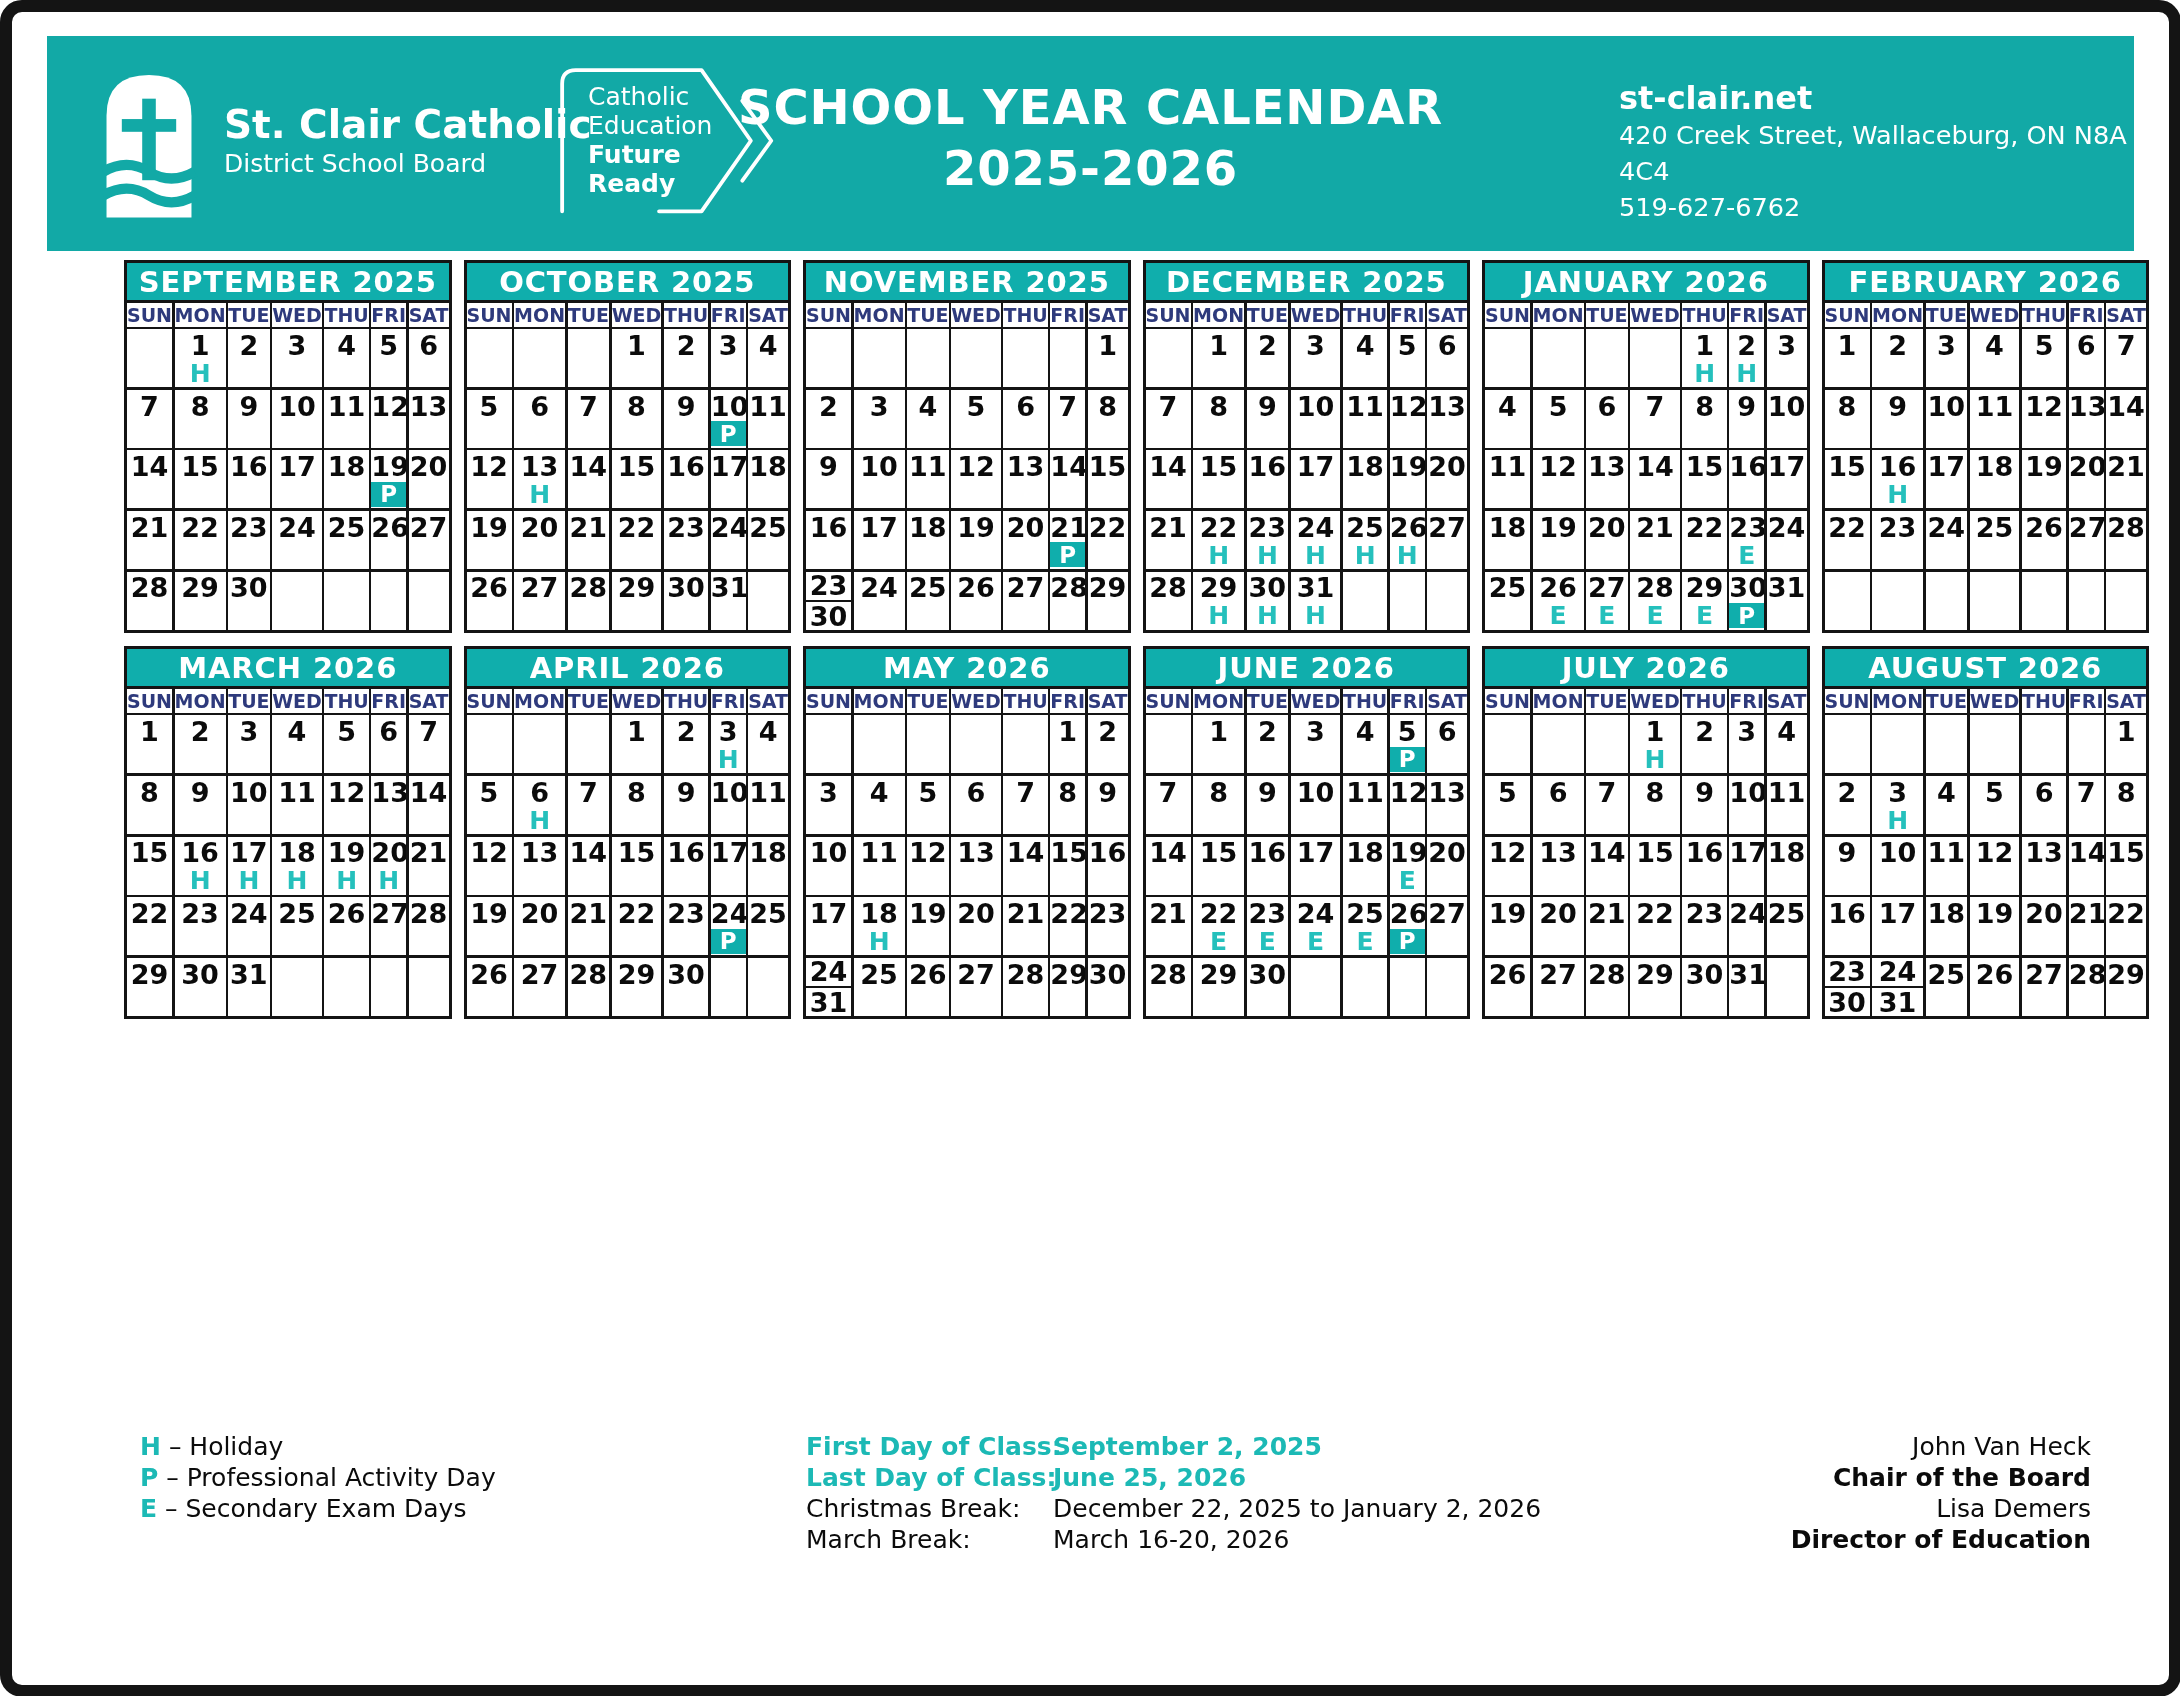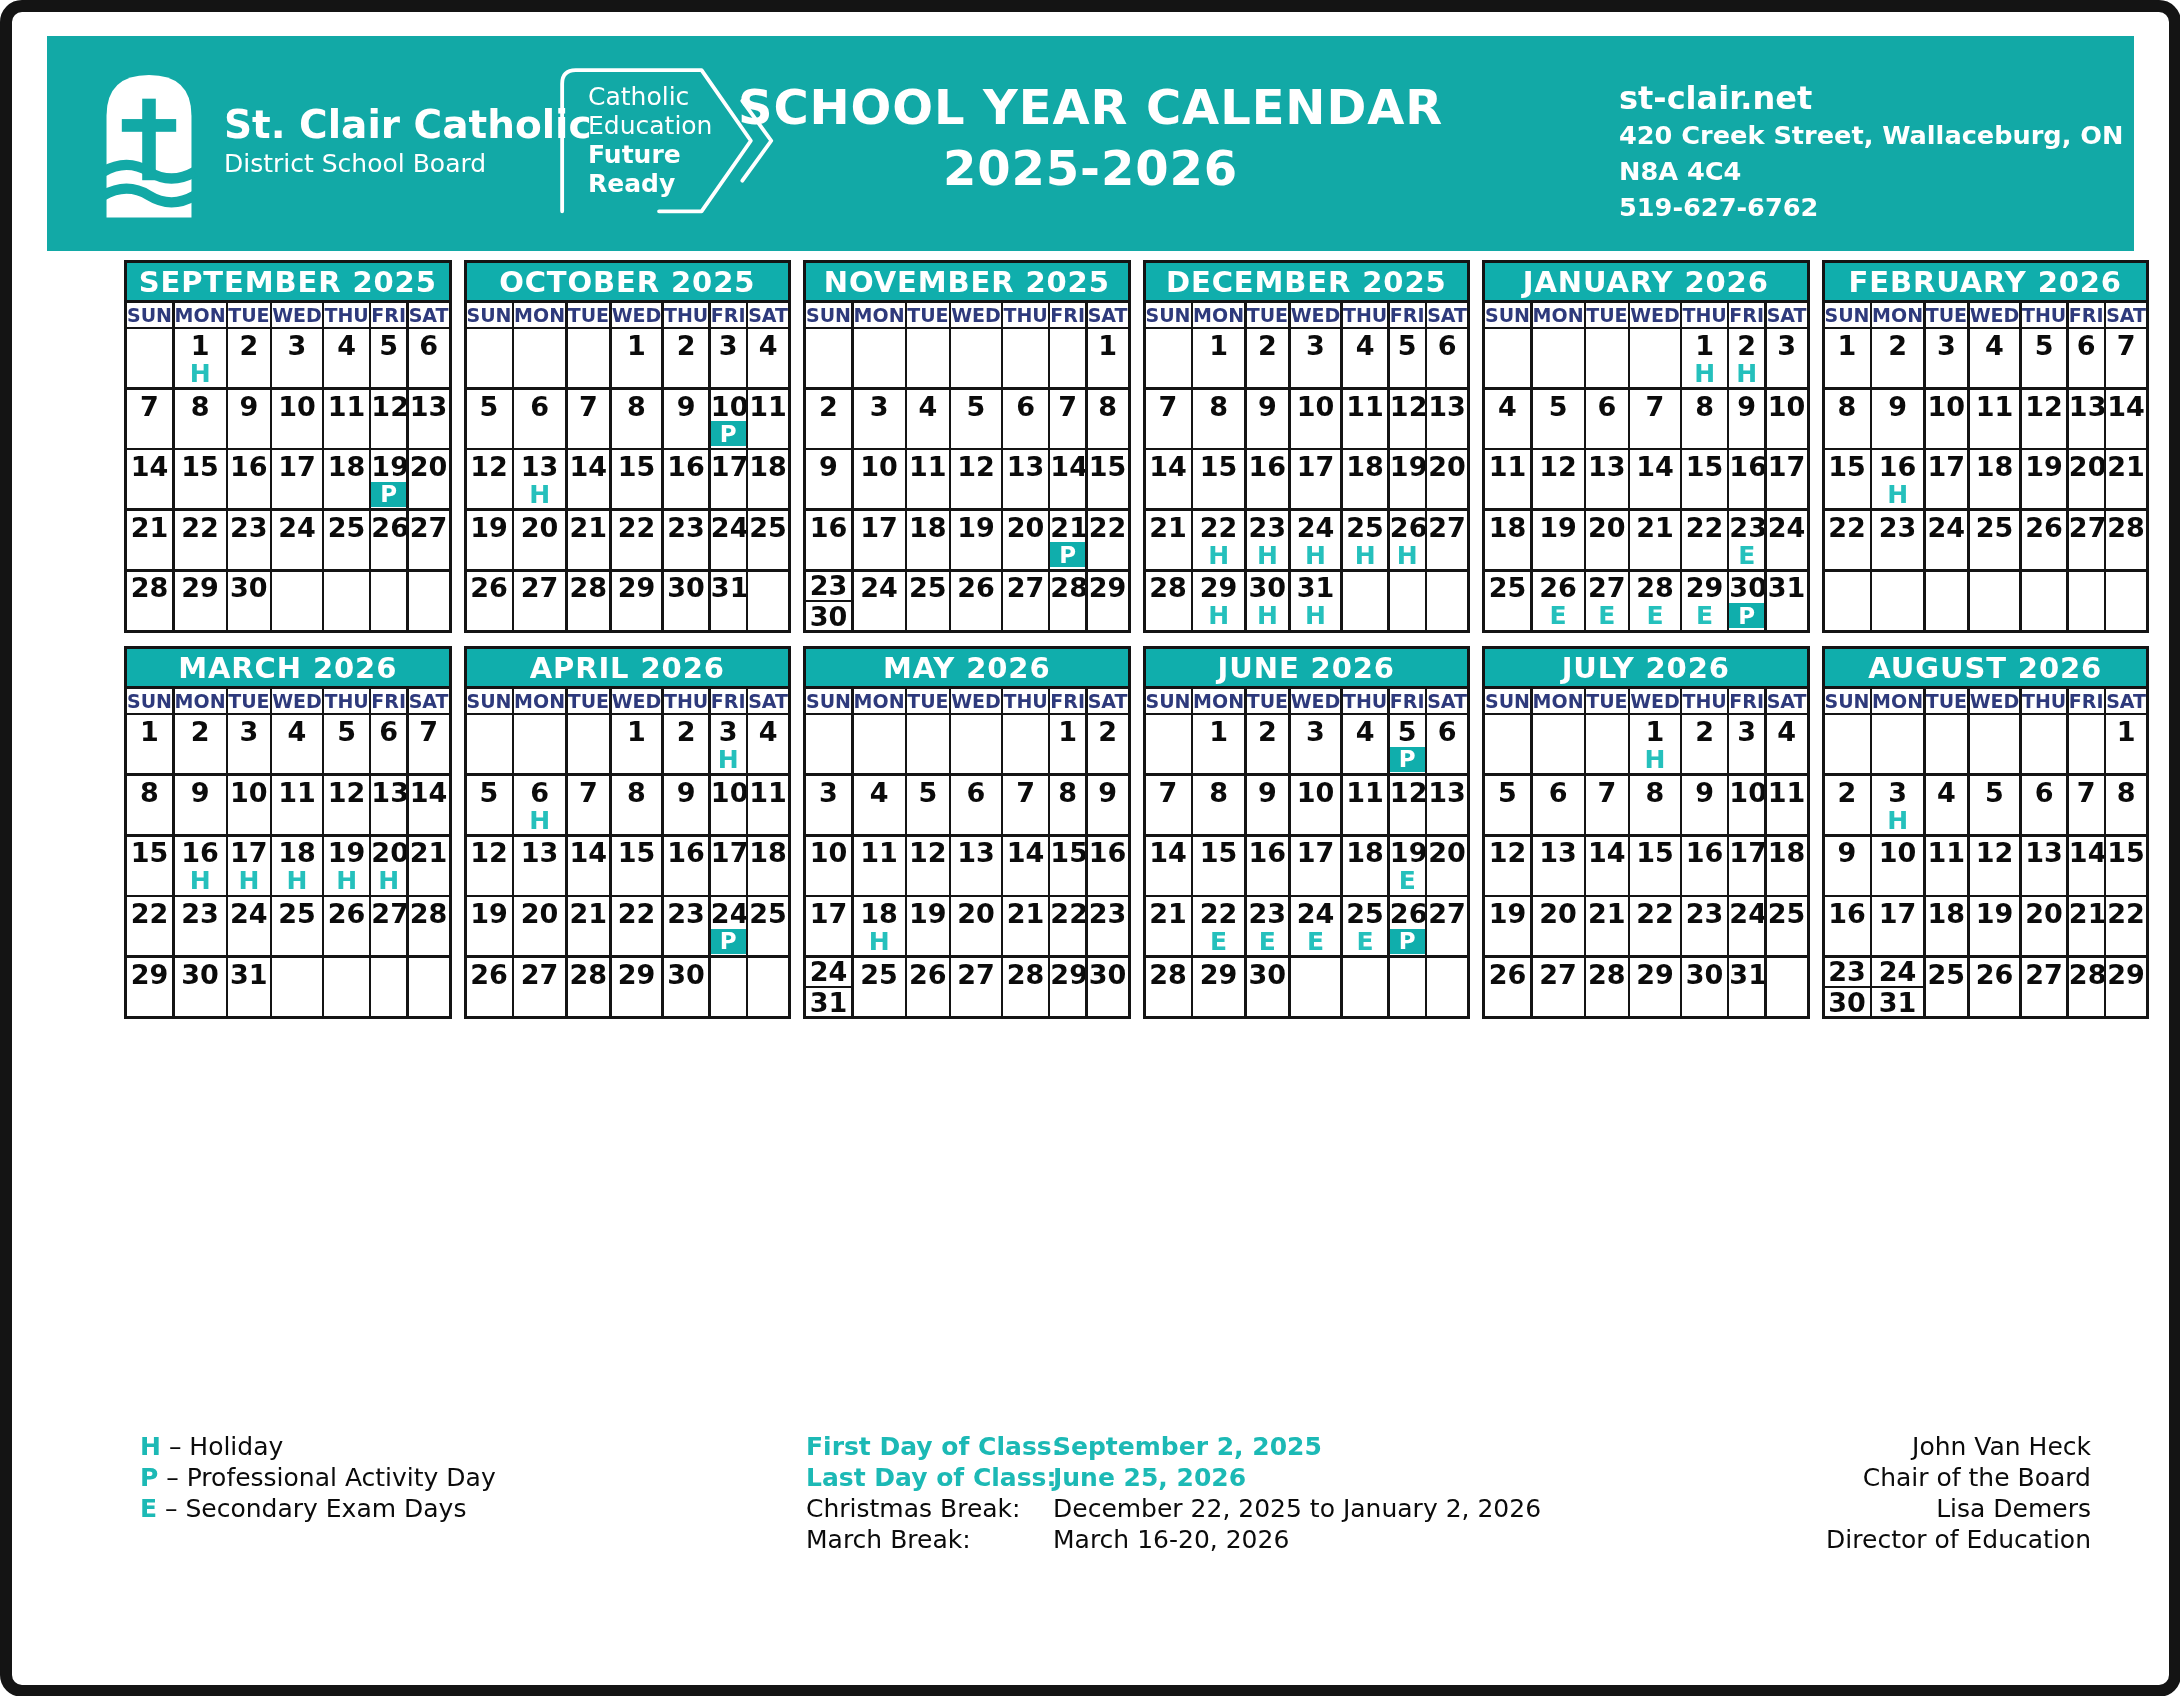--- a/index.html
+++ b/index.html
@@ -15,21 +15,21 @@
   .logo-name{font-size:39px;font-weight:700;line-height:44px;}
   .logo-sub{font-size:25px;font-weight:400;line-height:34px;}
   .badge{position:absolute;left:503px;top:24px;width:247px;height:170px;color:#ffffff;}
   .badge-lines{position:absolute;left:22px;top:22px;line-height:29px;font-size:25px;margin-left:16px;}
   .badge-line{white-space:nowrap;}
   .badge-line.bold{font-weight:700;}
   .badge-svg{position:absolute;left:0;top:0;width:247px;height:170px;}
   .band-title{position:absolute;left:50%;transform:translateX(-50%);top:41px;width:852px;text-align:center;color:#ffffff;font-weight:700;font-size:48px;line-height:61px;letter-spacing:0.9px;white-space:nowrap;}
   .contact{position:absolute;left:1572px;top:44px;color:#ffffff;}
   .contact-web{font-size:32px;font-weight:700;line-height:37px;}
-  .contact-line{font-size:25.6px;font-weight:700;line-height:36px;}
+  .contact-line{font-size:25.6px;font-weight:400;line-height:36px;}
 
   
   .months{position:absolute;left:112px;top:248px;width:1760px;display:grid;grid-template-columns:repeat(6,1fr);column-gap:12px;row-gap:13.6px;}
   .month{display:grid;grid-template-columns:repeat(7,1fr);grid-template-rows:37px 24px repeat(5,58px);gap:2.6px;background:#141414;border:3.4px solid #141414;box-sizing:border-box;}
   .m-title{grid-column:1/-1;background:#10AEAC;color:#ffffff;font-weight:700;font-size:29px;display:flex;align-items:center;justify-content:center;letter-spacing:0.9px;}
   .dh{background:#ffffff;color:#2E3A7C;font-weight:600;font-size:19px;display:flex;align-items:center;justify-content:center;}
   .cell{background:#ffffff;position:relative;overflow:hidden;}
   .num{text-align:center;font-weight:700;font-size:27px;line-height:31px;color:#0b0b0b;padding-top:0.9px;}
   .mark{text-align:center;font-weight:700;font-size:25px;line-height:25.6px;color:#25C0BC;}
   .pband{position:absolute;left:0;right:0;top:31.5px;height:25px;background:#10AEAC;color:#ffffff;font-weight:700;font-size:23px;display:flex;align-items:center;justify-content:center;}
@@ -41,21 +41,21 @@
   
   .legend{position:absolute;left:128px;top:1419px;}
   .lg-row{font-size:25px;line-height:31px;color:#0b0b0b;white-space:nowrap;}
   .lg-letter{color:#1CB9B5;font-weight:700;}
   .keydates{position:absolute;left:794px;top:1419px;}
   .kd-row{display:flex;font-size:25px;line-height:31px;color:#0b0b0b;white-space:nowrap;}
   .kd-label{width:247px;}
   .kd-row.hl .kd-label,.kd-row.hl .kd-value{color:#1CB9B5;font-weight:700;}
   .sigs{position:absolute;right:78px;top:1419px;text-align:right;}
   .sig-name{font-size:25px;line-height:31px;color:#0b0b0b;}
-  .sig-title{font-size:25px;line-height:31px;color:#0b0b0b;font-weight:400;}
+  .sig-title{font-size:25px;line-height:31px;color:#0b0b0b;font-weight:700;}
 </style>
 </head>
 <body>
 
 <div class="page">
   <div class="content">
 
     <div class="band">
 
       <div class="logo-group">

